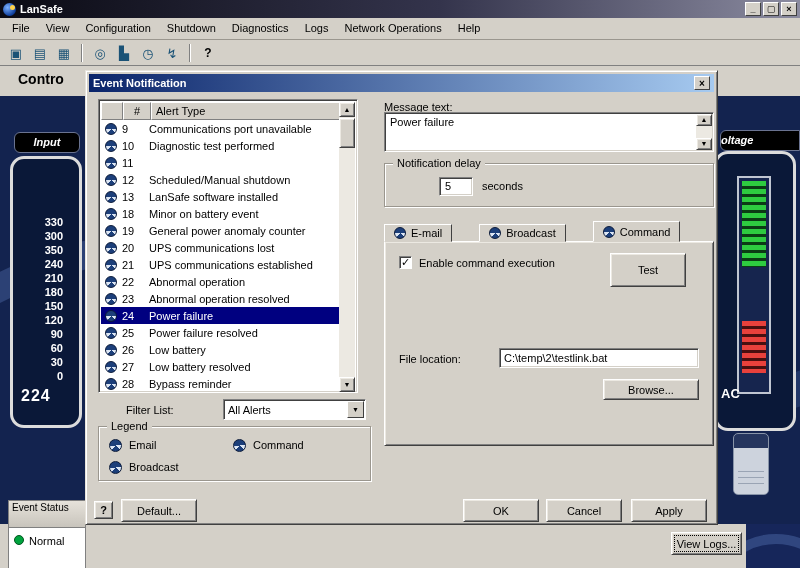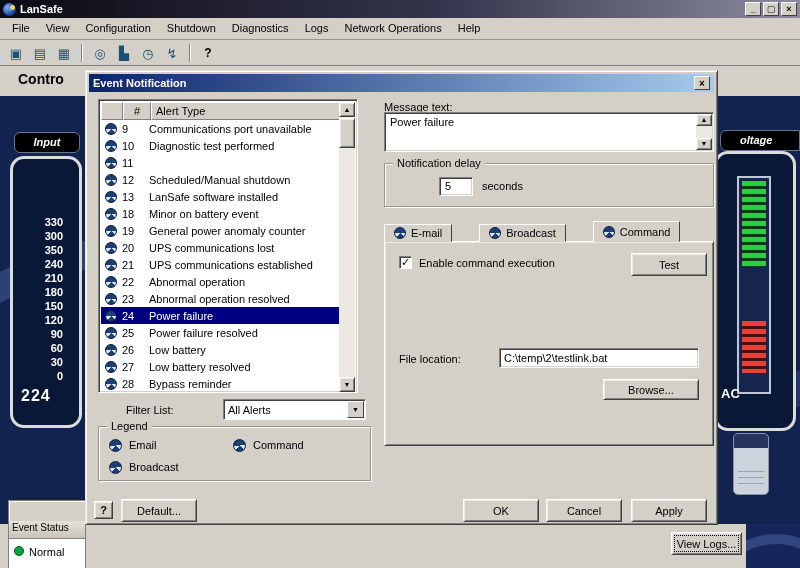--- a/index.html
+++ b/index.html
@@ -32,21 +32,21 @@
   .main{position:absolute;left:0;top:66px;width:800px;height:462px;background:#d4d0c8;overflow:hidden;}
   .bg-caption{position:absolute;left:0;top:0;width:800px;height:30px;background:#d4d0c8;}
   .bg-caption span{position:absolute;left:18px;top:5px;font-weight:bold;font-size:14px;}
   .navy{position:absolute;left:0;top:30px;width:800px;height:432px;background:#13234f;overflow:hidden;}
   .curve{position:absolute;border-radius:50%;}
   .curve.c1{width:920px;height:920px;left:-260px;top:130px;border:28px solid rgba(110,145,215,.28);}
   .curve.c2{width:760px;height:760px;left:300px;top:-430px;border:34px solid rgba(95,130,200,.22);}
   .pill{position:absolute;background:#000;color:#fff;font-weight:bold;font-style:italic;
     border:1px solid #6a7390;line-height:19px;}
   .input-pill{left:14px;top:36px;width:66px;height:21px;border-radius:6px;text-align:center;}
-  .voltage-pill{left:720px;top:34px;width:80px;height:21px;border-radius:6px 0 0 6px;padding-left:19px;}
+  .voltage-pill{left:720px;top:34px;width:80px;height:21px;border-radius:6px 0 0 6px;}
   .device{position:absolute;border:3px solid #dcdcdc;border-radius:14px;background:#0a1838;}
   .device-left{left:10px;top:60px;width:72px;height:272px;}
   .device-right{left:714px;top:55px;width:82px;height:280px;padding-left:16px;}
   .scale{position:absolute;left:4px;top:56px;width:46px;text-align:right;}
   .scale-num{height:14px;line-height:14px;color:#fff;font-weight:bold;font-size:11px;}
   .reading{position:absolute;left:8px;top:228px;color:#fff;font-weight:bold;font-size:16px;letter-spacing:1px;}
   .led-frame{position:absolute;left:20px;top:22px;width:34px;height:218px;border:2px solid #c0c6d2;
     background:#16254e;padding:3px;}
   .led-green{height:86px;background:repeating-linear-gradient(180deg,#2ecc40 0 5px,#0b3d14 5px 8px);}
   .led-gap{height:54px;}
@@ -57,22 +57,22 @@
   .mini-tower:after{content:"";position:absolute;left:4px;right:4px;bottom:6px;height:22px;
     background:repeating-linear-gradient(180deg,transparent 0 5px,#9aa4b4 5px 6px);}
 
   .bottom-strip{position:absolute;left:0;top:524px;width:800px;height:44px;background:#d4d0c8;}
   .corner-navy{position:absolute;left:746px;top:524px;width:54px;height:44px;background:#16265a;overflow:hidden;}
   .corner-navy:after{content:"";position:absolute;left:-40px;top:10px;width:120px;height:120px;border-radius:50%;
     border:10px solid rgba(110,145,215,.3);}
 
   .event-status{position:absolute;left:8px;top:500px;width:78px;height:68px;background:#d4d0c8;
     border:1px solid #808080;box-shadow:inset 1px 1px 0 #fff;}
-  .es-caption{height:18px;font-size:10px;line-height:14px;padding:0 3px;border-bottom:1px solid #808080;
-    background:linear-gradient(180deg,#e6e2da,#c8c4bc);margin-top:20px;}
+  .es-caption{height:27px;font-size:10px;line-height:14px;padding:0 3px;border-bottom:1px solid #808080;
+    background:linear-gradient(180deg,#e6e2da,#c8c4bc);}
   .es-body{background:#fff;height:50px;display:flex;align-items:flex-start;gap:5px;padding:7px 5px;}
   .status-dot{width:10px;height:10px;border-radius:50%;background:#00a33e;border:1px solid #00561f;flex:none;}
 
   .view-logs{position:absolute;left:671px;top:532px;width:71px;height:23px;background:#d4d0c8;
     border:1px solid;border-color:#fff #404040 #404040 #fff;
     box-shadow:inset 1px 1px 0 #ece9e2,inset -1px -1px 0 #808080;
     outline:1px dotted #000;outline-offset:-4px;}
 
   
   .dialog{position:absolute;left:85px;top:70px;width:633px;height:455px;background:#d4d0c8;
@@ -146,21 +146,21 @@
   .tab{display:inline-flex;align-items:center;gap:5px;padding:0 9px;height:18px;background:#d4d0c8;
     border:1px solid;border-color:#fff #404040 transparent #fff;margin-right:1px;}
   .tab.active{height:21px;border-bottom-color:#d4d0c8;position:relative;z-index:6;}
   .tab .pie{width:12px;height:12px;}
   .tab-panel{position:absolute;left:298px;top:170px;width:330px;height:205px;background:#d4d0c8;
     border:1px solid;border-color:#fff #404040 #404040 #fff;box-shadow:inset 1px 1px 0 #ece9e2,inset -1px -1px 0 #808080;}
   .check-row{position:absolute;left:14px;top:14px;display:flex;align-items:center;gap:7px;}
   .checkbox{width:13px;height:13px;background:#fff;border:1px solid;border-color:#808080 #fff #fff #808080;
     box-shadow:inset 1px 1px 0 #404040;display:block;}
   .checkmark{display:block;font-size:11px;font-weight:bold;line-height:11px;text-align:center;}
-  .test-btn{left:246px;top:11px;width:76px;height:23px;}
+  .test-btn{left:225px;top:11px;width:76px;height:34px;}
   .file-label{position:absolute;left:14px;top:111px;}
   .file-input{position:absolute;left:114px;top:106px;width:200px;height:20px;line-height:18px;
     padding-left:4px;white-space:nowrap;overflow:hidden;}
   .browse-btn{left:218px;top:137px;width:96px;height:21px;}
 
   .help-btn{left:8px;top:430px;width:19px;height:18px;font-weight:bold;}
   .default-btn{left:35px;top:428px;width:76px;height:23px;}
   .ok-btn{left:377px;top:428px;width:76px;height:23px;}
   .cancel-btn{left:460px;top:428px;width:76px;height:23px;}
   .apply-btn{left:545px;top:428px;width:76px;height:23px;}

